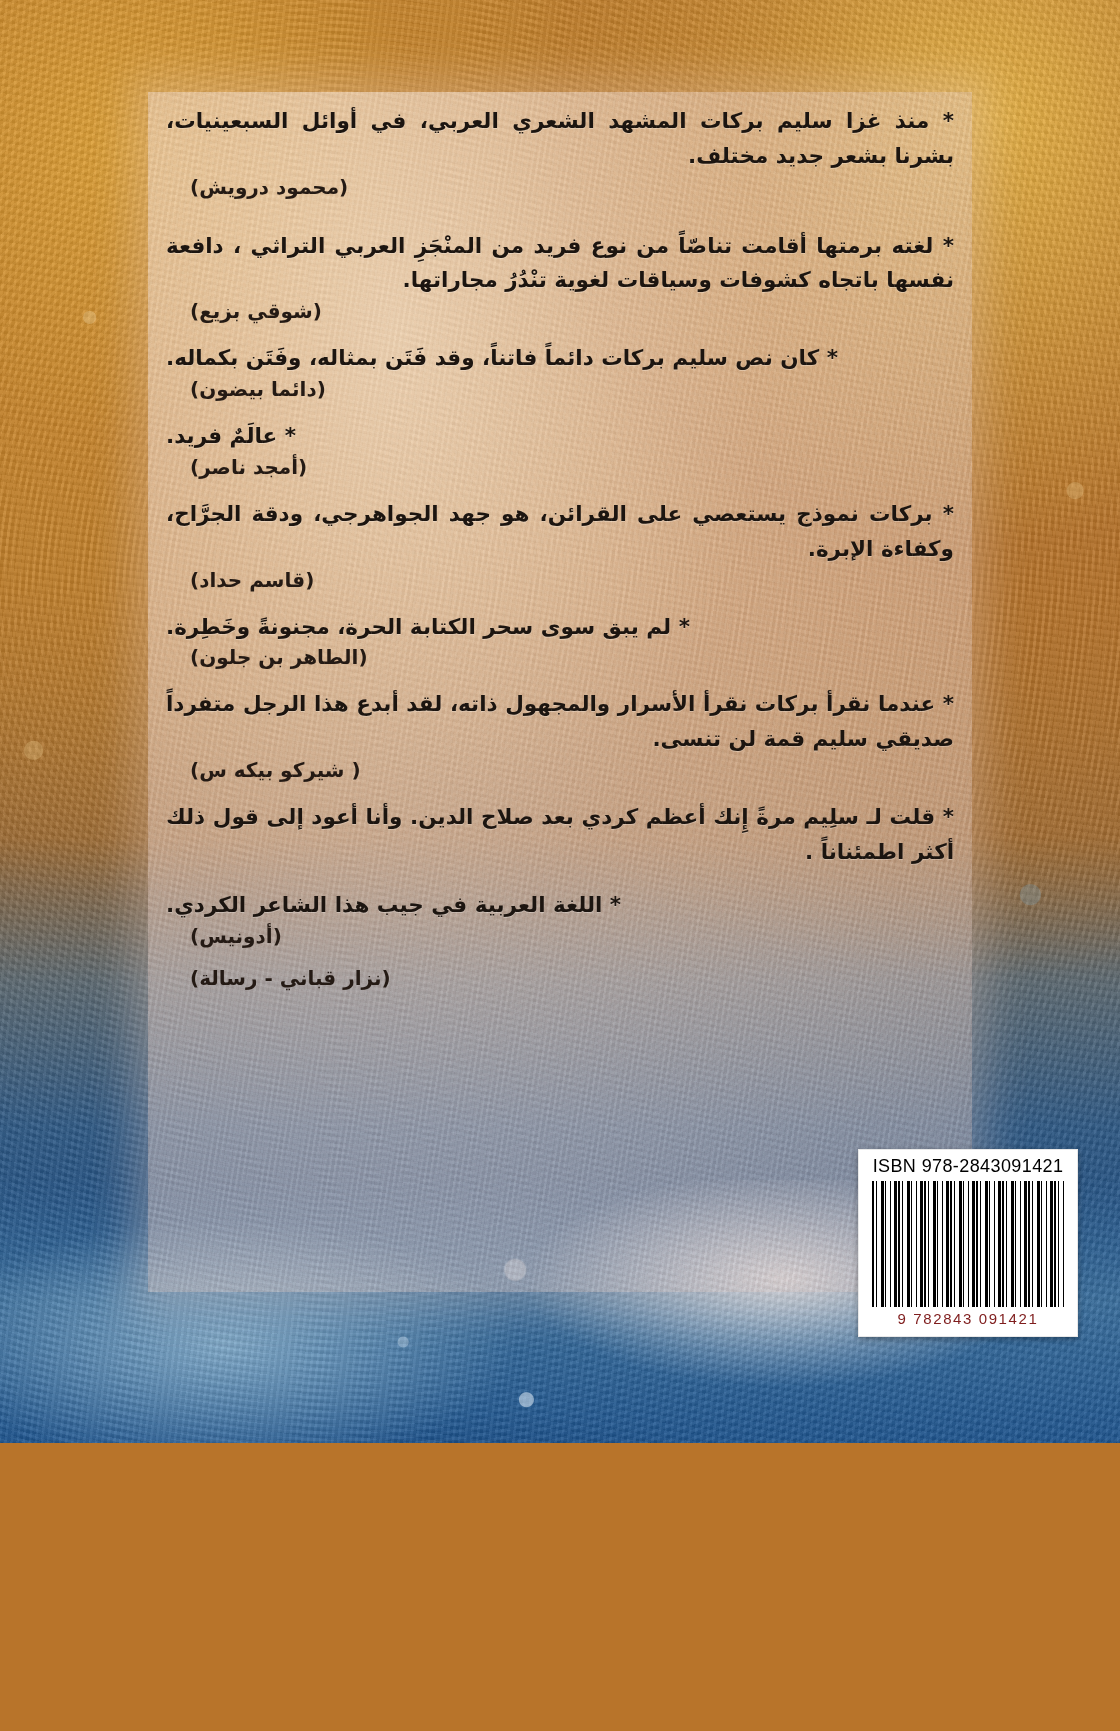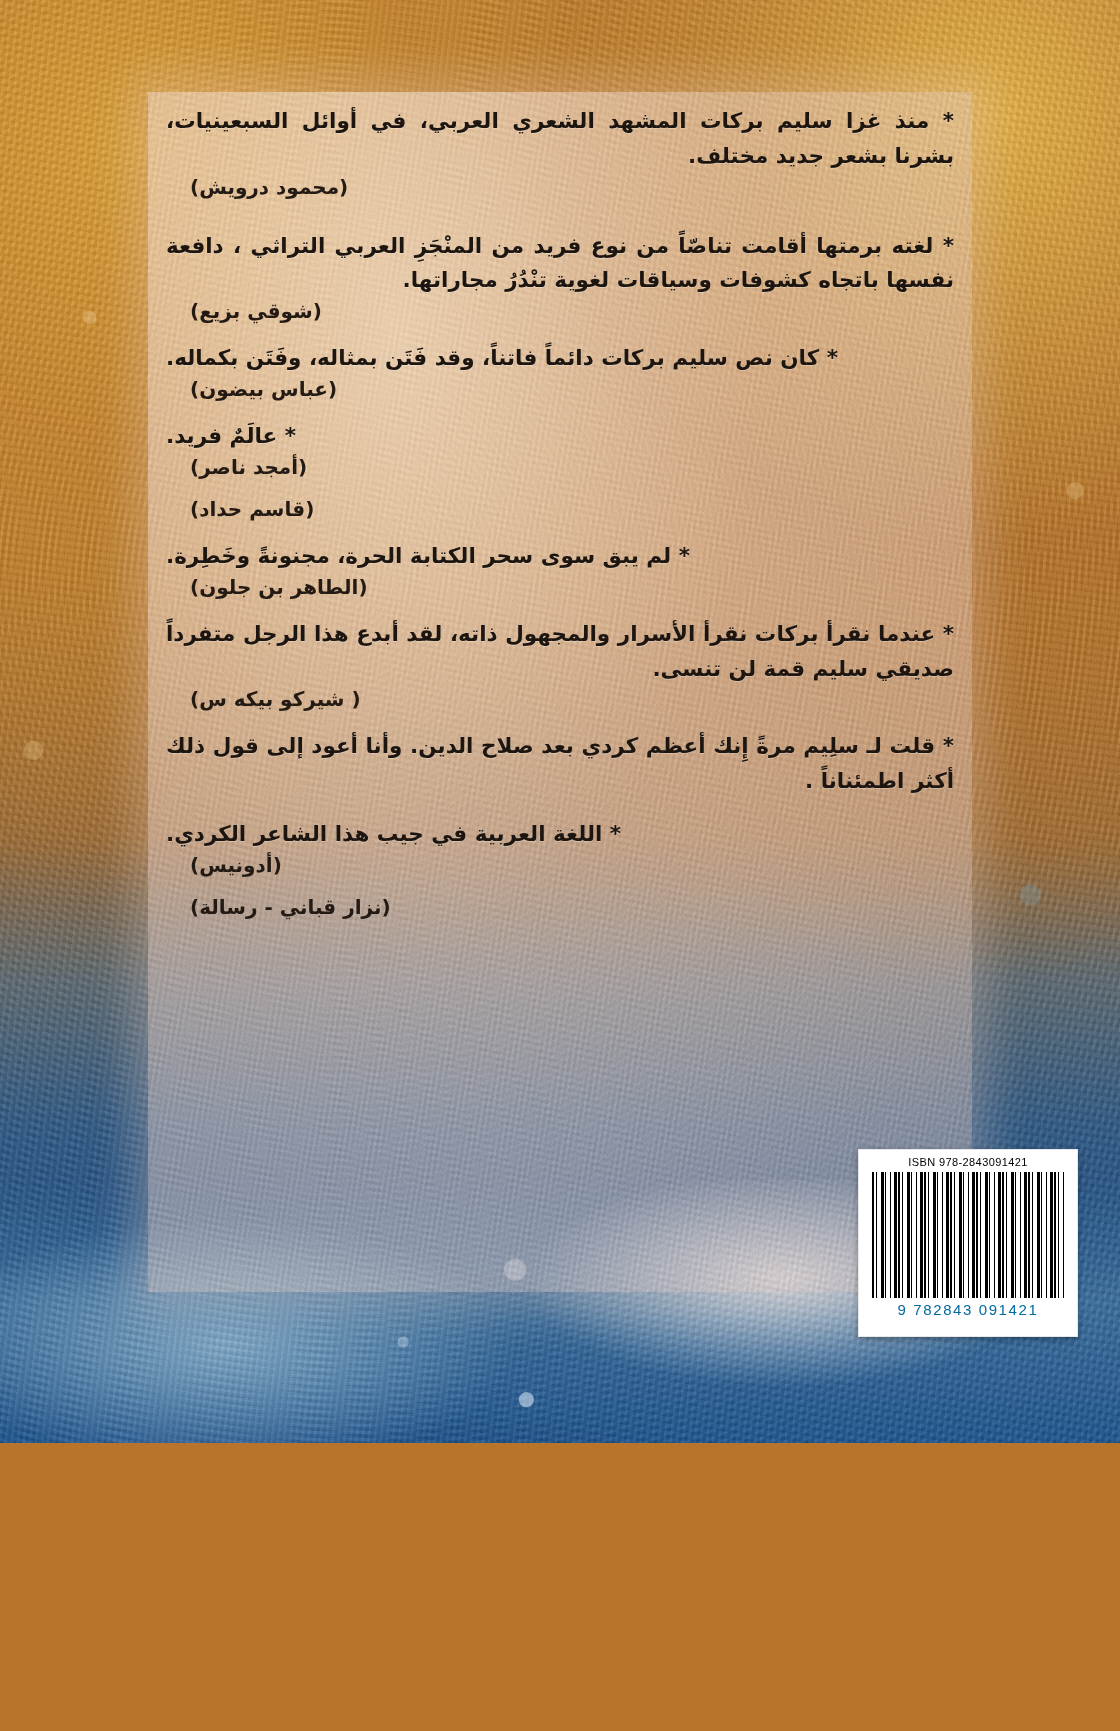--- a/index.html
+++ b/index.html
@@ -98,35 +98,35 @@
     width:220px;height:188px;
     background:#ffffff;
     border:1px solid #e8e8e8;
     box-shadow:0 2px 6px rgba(0,0,0,.35);
     display:flex;flex-direction:column;align-items:center;
     padding-top:6px;
     box-sizing:border-box;
   }
   .isbn-text{
     font-family:"Liberation Sans",sans-serif;
-    font-size:11px;letter-spacing:.4px;color:#000;
+    font-size:18px;letter-spacing:.4px;color:#000;
     direction:ltr;
     margin-bottom:4px;
   }
   .bars{
     width:192px;height:126px;
     background-image:repeating-linear-gradient(90deg,
       #000 0 2px, #fff 2px 4px, #000 4px 5px, #fff 5px 9px,
       #000 9px 12px, #fff 12px 13px, #000 13px 14px, #fff 14px 18px,
       #000 18px 19px, #fff 19px 22px, #000 22px 25px, #fff 25px 26px);
   }
   .bars-num{
     direction:ltr;
     font-family:"Liberation Sans",sans-serif;
-    font-size:15px;letter-spacing:1.6px;color:#0369a1;
+    font-size:15px;letter-spacing:1.6px;color:#7f1d1d;
     margin-top:3px;
   }
 </style>
 </head>
 <body>
 
 <div class="page">
 
   <div class="bg-base"></div>
   <div class="bg-blue"></div>
@@ -143,29 +143,30 @@
     </div>
 
 
     <div class="q gap-md">
       <p class="text">* لغته برمتها أقامت تناصّاً من نوع فريد من المنْجَزِ العربي التراثي ، دافعة نفسها باتجاه كشوفات وسياقات لغوية تنْدُرُ مجاراتها.</p>
       <p class="attr">(شوقي بزيع)</p>
     </div>
 
     <div class="q gap-md center">
       <p class="text">* كان نص سليم بركات دائماً فاتناً، وقد فَتَن بمثاله، وفَتَن بكماله.</p>
-      <p class="attr">(عباس بيضون)</p>
+      <p class="attr">(دائما بيضون)</p>
     </div>
 
     <div class="q gap-md center">
       <p class="text">* عالَمٌ فريد.</p>
       <p class="attr">(أمجد ناصر)</p>
     </div>
 
     <div class="q gap-md">
+      <p class="text">* بركات نموذج يستعصي على القرائن، هو جهد الجواهرجي، ودقة الجرَّاح، وكفاءة الإبرة.</p>
       <p class="attr">(قاسم حداد)</p>
     </div>
 
     <div class="q gap-md center">
       <p class="text">* لم يبق سوى سحر الكتابة الحرة، مجنونةً وخَطِرة.</p>
       <p class="attr">(الطاهر بن جلون)</p>
     </div>
 
     <div class="q gap-md">
       <p class="text">* عندما نقرأ بركات نقرأ الأسرار والمجهول ذاته، لقد أبدع هذا الرجل متفرداً صديقي سليم قمة لن تنسى.</p>

